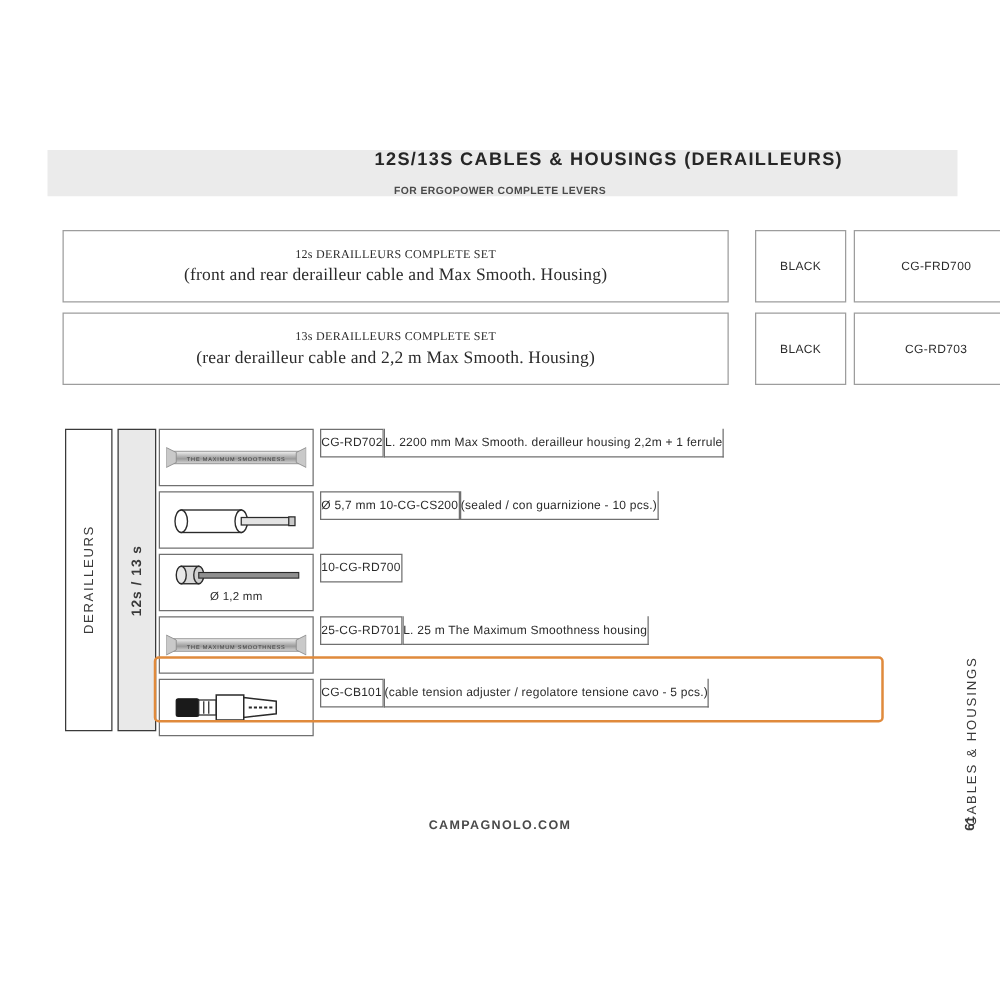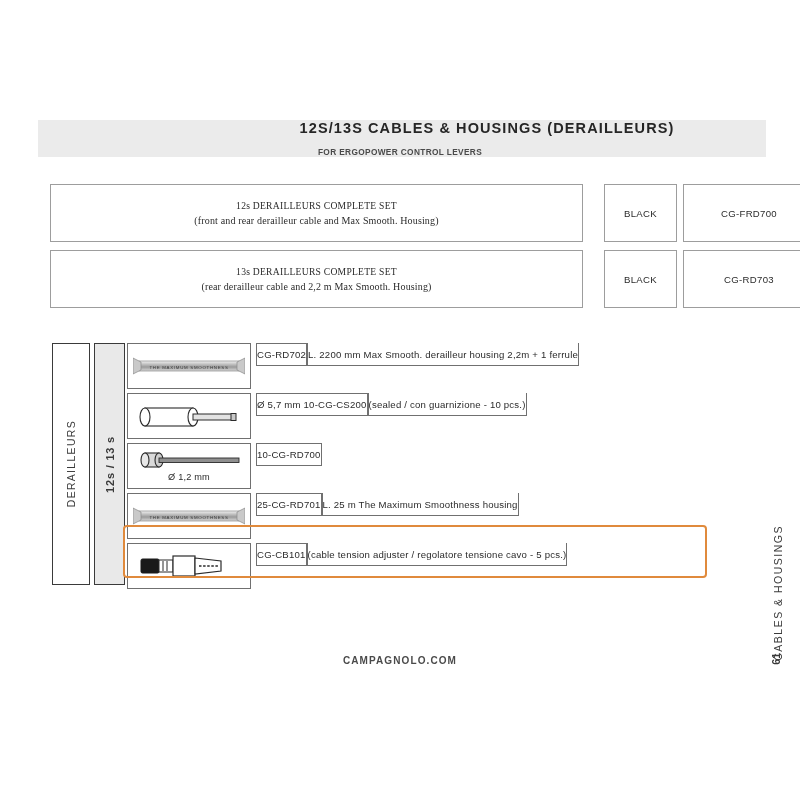--- a/index.html
+++ b/index.html
@@ -69,21 +69,21 @@
     background: #fff;
     font-family: Liberation Serif, serif;
   }
   .set-desc .l1 {
     font-size: 9.6px;
     letter-spacing: 0.25px;
     color: #2b2b2b;
     margin-bottom: 4px;
   }
   .set-desc .l2 {
-    font-size: 10px;
+    font-size: 14px;
     letter-spacing: 0.15px;
     color: #2b2b2b;
   }
   .set-color {
     width: 73px;
     height: 58px;
     margin-left: 21px;
     border: 1px solid #9d9d9d;
     box-sizing: border-box;
     display: flex;
@@ -258,21 +258,21 @@
     font-weight: bold;
     letter-spacing: 1.1px;
     color: #4a4a4a;
   }
 </style>
 </head>
 <body>
 
 <div class="header-band">
   <div class="header-title">12S/13S CABLES &amp; HOUSINGS (DERAILLEURS)</div>
-  <div class="header-sub">FOR ERGOPOWER CONTROL LEVERS</div>
+  <div class="header-sub">FOR ERGOPOWER COMPLETE LEVERS</div>
 </div>
 
 <div class="set-row set-row-1">
   <div class="set-desc">
     <div class="l1">12s DERAILLEURS COMPLETE SET</div>
     <div class="l2">(front and rear derailleur cable and Max Smooth. Housing)</div>
   </div>
   <div class="set-color">BLACK</div>
   <div class="set-code">CG-FRD700</div>
 </div>

